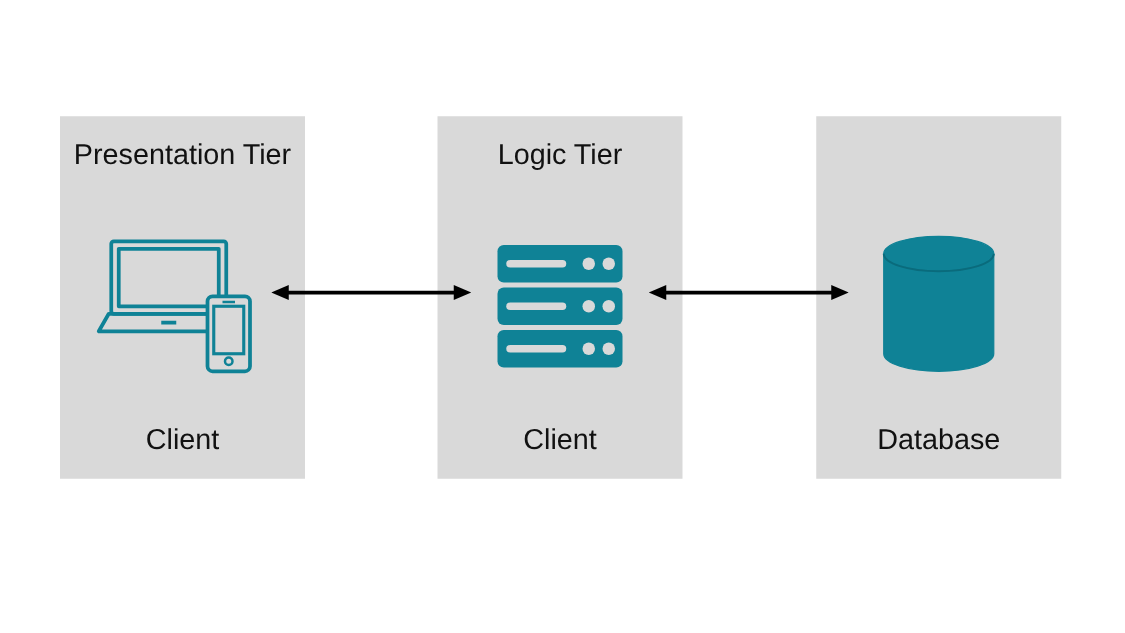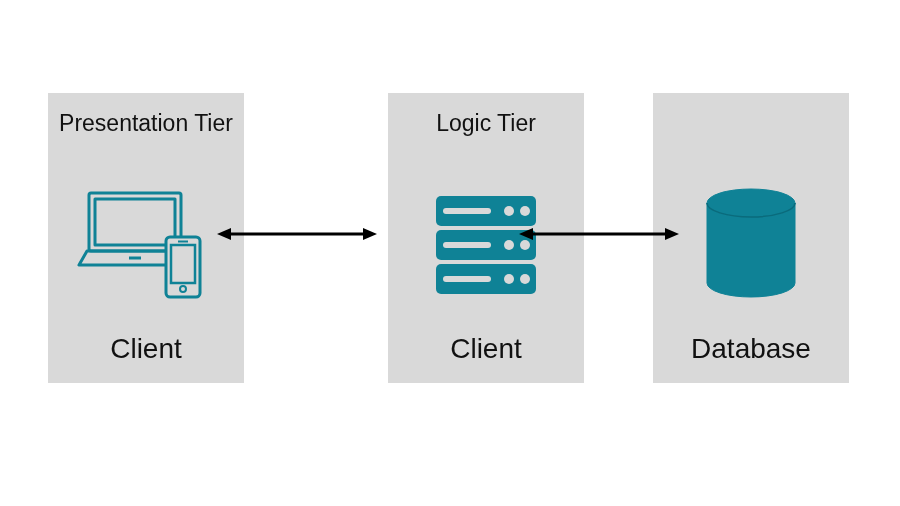--- a/index.html
+++ b/index.html
@@ -24,21 +24,21 @@
   .tier-title {
     font-size: 23px;
     font-weight: 400;
     margin-top: 17px;
   }
   .tier-subtitle {
     position: absolute;
     left: 0;
     right: 0;
     bottom: 18px;
-    font-size: 28px;
+    font-size: 23px;
     font-weight: 400;
   }
   .icon-area {
     position: absolute;
     left: 0;
     right: 0;
     top: 74px;
     bottom: 60px;
     display: flex;
     align-items: center;
@@ -69,21 +69,21 @@
           <rect x="0" y="0" width="34" height="60" rx="4" fill="#d9d9d9" stroke="#0f8296" stroke-width="3"></rect>
           <rect x="5" y="8" width="24" height="38" fill="none" stroke="#0f8296" stroke-width="2.5"></rect>
           <circle cx="17" cy="52" r="3" fill="none" stroke="#0f8296" stroke-width="2"></circle>
           <line x1="12" y1="4.5" x2="22" y2="4.5" stroke="#0f8296" stroke-width="2"></line>
         </g>
       </svg>
     </div>
     <div class="tier-subtitle">Client</div>
   </div>
 
-  <div class="tier" style="left:350px; top:93px; width:196px; height:290px;margin-left:38px;">
+  <div class="tier" style="left:350px; top:93px; width:196px; height:290px;">
     <div class="tier-title">Logic Tier</div>
     <div class="icon-area">
       <svg width="110" height="110" viewBox="0 0 110 110">
         <g fill="#0f8296">
 
           <g>
             <rect x="5" y="6" width="100" height="30" rx="5"></rect>
             <rect x="12" y="18" width="48" height="6" rx="3" fill="#d9d9d9"></rect>
             <circle cx="78" cy="21" r="5" fill="#d9d9d9"></circle>
             <circle cx="94" cy="21" r="5" fill="#d9d9d9"></circle>

